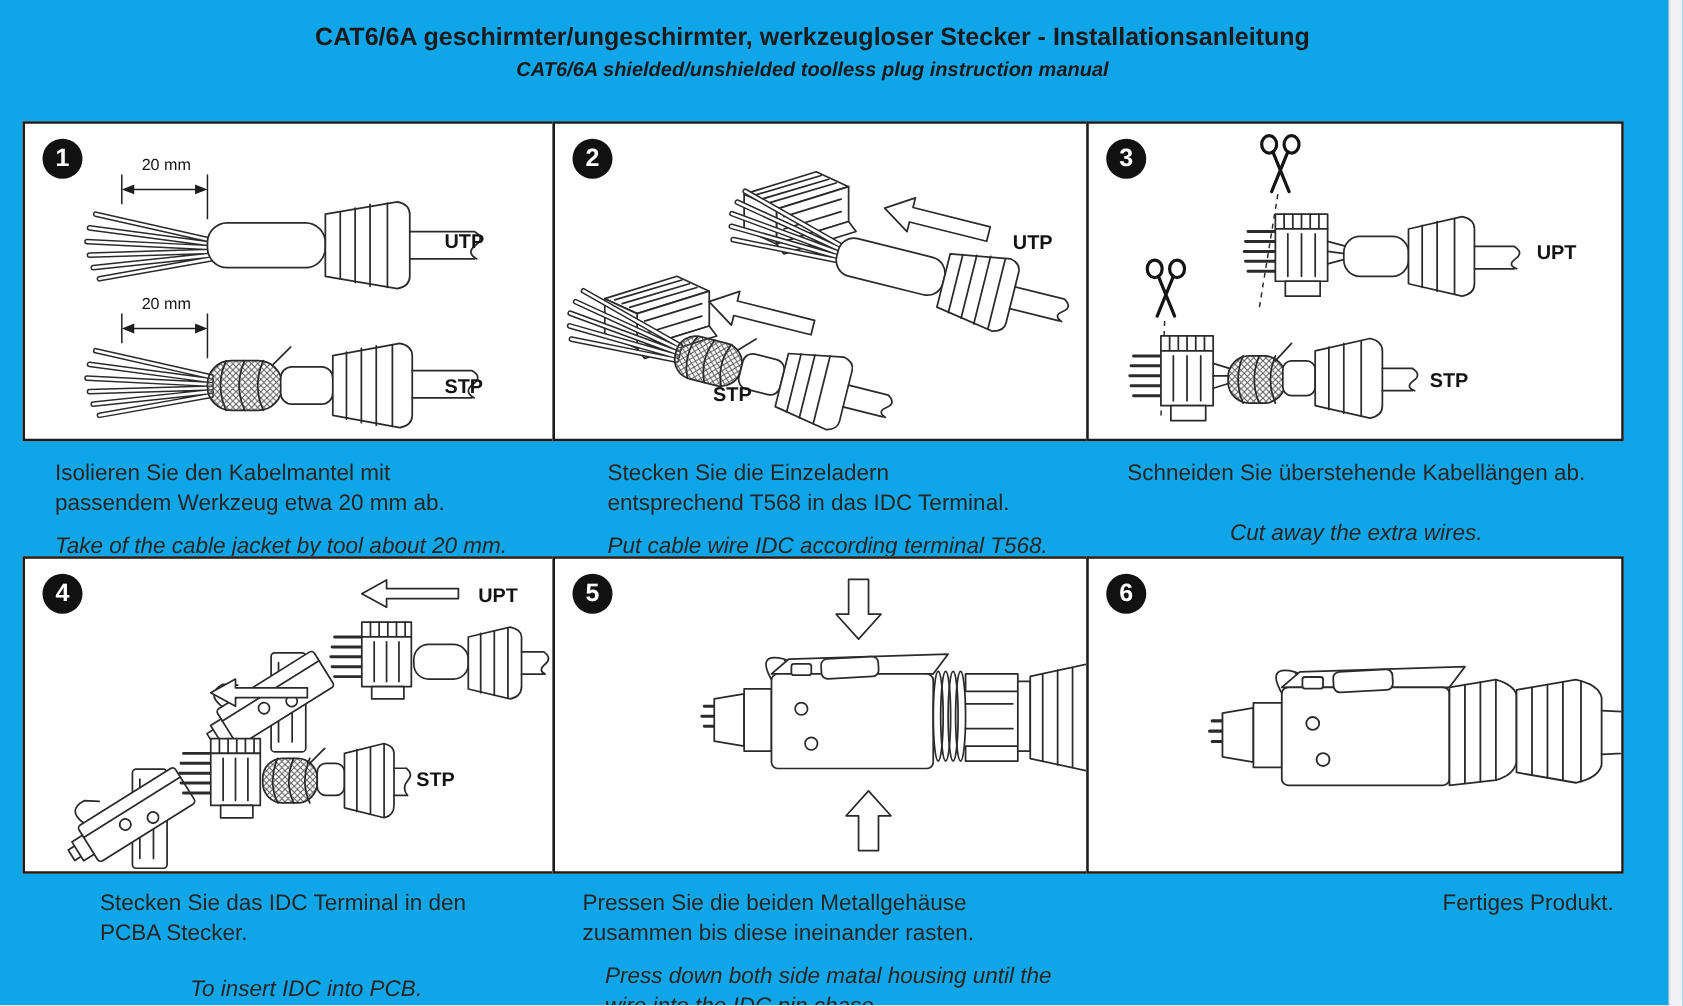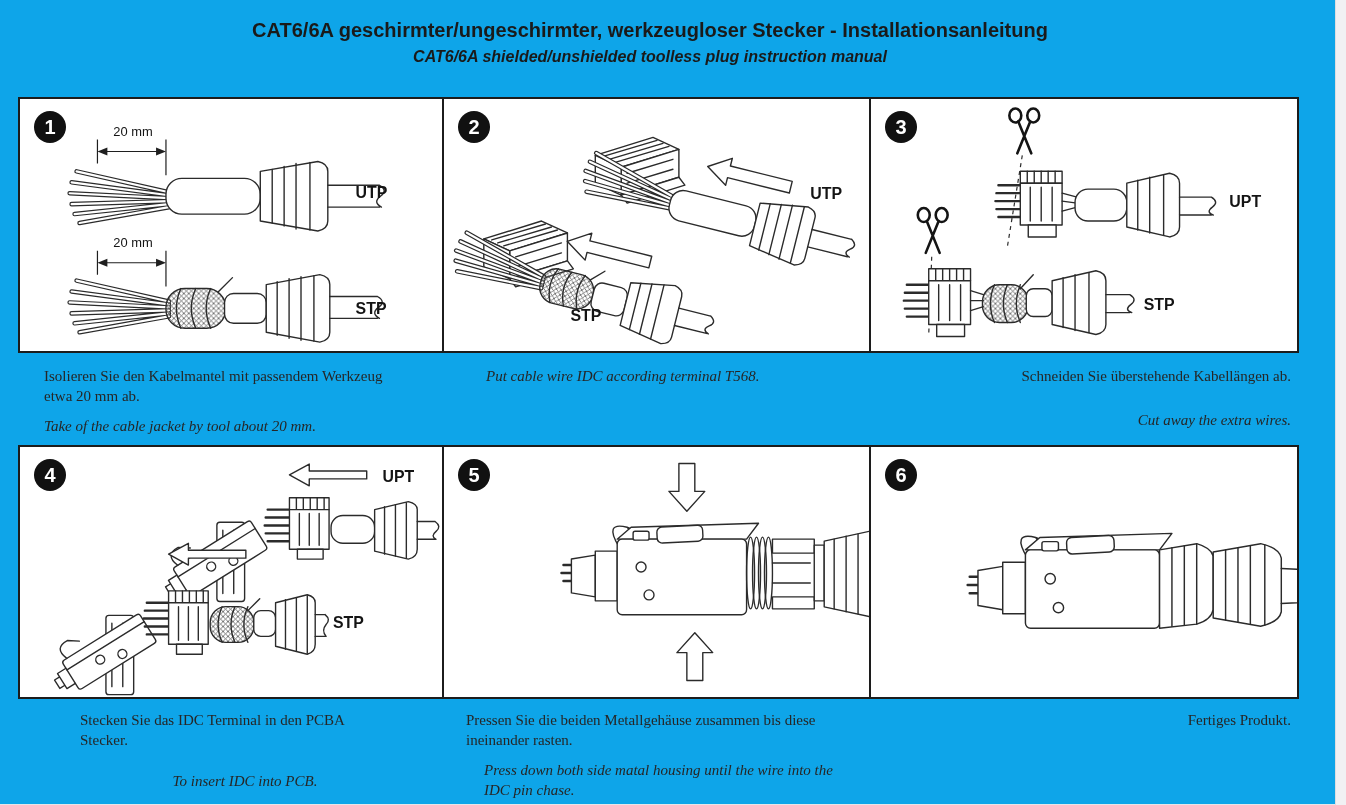--- a/index.html
+++ b/index.html
@@ -17,27 +17,27 @@
         grid-template-rows:256px 92px 254px 100px;}
   .dbox{position:relative;border:2px solid #1c1c1c;background:#fff;box-sizing:border-box;}
   .dbox.c2,.dbox.c3{margin-left:-2px;}
   .dbox svg{position:absolute;left:0;top:0;width:100%;height:100%;}
 
   .badge{position:absolute;top:12px;left:14px;width:32px;height:32px;border-radius:50%;
          background:#111;color:#fff;font-weight:bold;font-size:20px;line-height:32px;
          text-align:center;z-index:2;}
 
   
-  .cap{box-sizing:border-box;font-size:15px;color:#262626;line-height:1.35;font-family:Liberation Serif, serif;}
+  .cap{box-sizing:border-box;font-size:18px;color:#262626;line-height:1.35;}
   .cap p{margin:0;}
   .cap .de{margin-bottom:9px;}
   .cap .en{font-style:italic;}
   .cap-1{padding:13px 10px 0 26px;} .cap-1 .de{max-width:365px;}
   .cap-2{padding:13px 10px 0 42px;} .cap-2 .de{max-width:335px;}
-  .cap-3{padding:13px 8px 0 8px;text-align:right;} .cap-3 .en{margin-top:24px;}
+  .cap-3{padding:13px 8px 0 8px;text-align:center;} .cap-3 .en{margin-top:24px;}
   .cap-4{padding:11px 10px 0 62px;} .cap-4 .de{max-width:295px;}
   .cap-4 .en{text-align:center;max-width:330px;margin-top:20px;}
   .cap-5{padding:11px 10px 0 22px;} .cap-5 .de{max-width:420px;}
   .cap-5 .en{padding-left:18px;max-width:370px;margin-top:1px;}
   .cap-6{padding:11px 8px 0 8px;text-align:right;} .cap-6 .en{margin-top:26px;}
 
   
   .ln{fill:none;stroke:#2b2b2b;stroke-width:1.4;stroke-linecap:round;stroke-linejoin:round;}
   .shp{fill:#ffffff;stroke:#2b2b2b;stroke-width:1.4;stroke-linejoin:round;}
   .wo{fill:none;stroke:#2b2b2b;stroke-width:4.6;stroke-linecap:round;}
@@ -217,20 +217,21 @@
           <text class="lbl" x="274" y="211">STP</text>
         </g>
       </svg>
     </div>
 
     <div class="cap cap-1">
       <p class="de">Isolieren Sie den Kabelmantel mit passendem Werkzeug etwa 20 mm ab.</p>
       <p class="en">Take of the cable jacket by tool about 20 mm.</p>
     </div>
     <div class="cap cap-2">
+      <p class="de">Stecken Sie die Einzeladern entsprechend T568 in das IDC Terminal.</p>
       <p class="en">Put cable wire IDC according terminal T568.</p>
     </div>
     <div class="cap cap-3">
       <p class="de">Schneiden Sie überstehende Kabellängen ab.</p>
       <p class="en">Cut away the extra wires.</p>
     </div>
 
     <div class="dbox c1">
       <div class="badge">4</div>
       <svg viewBox="0 0 426 250">

